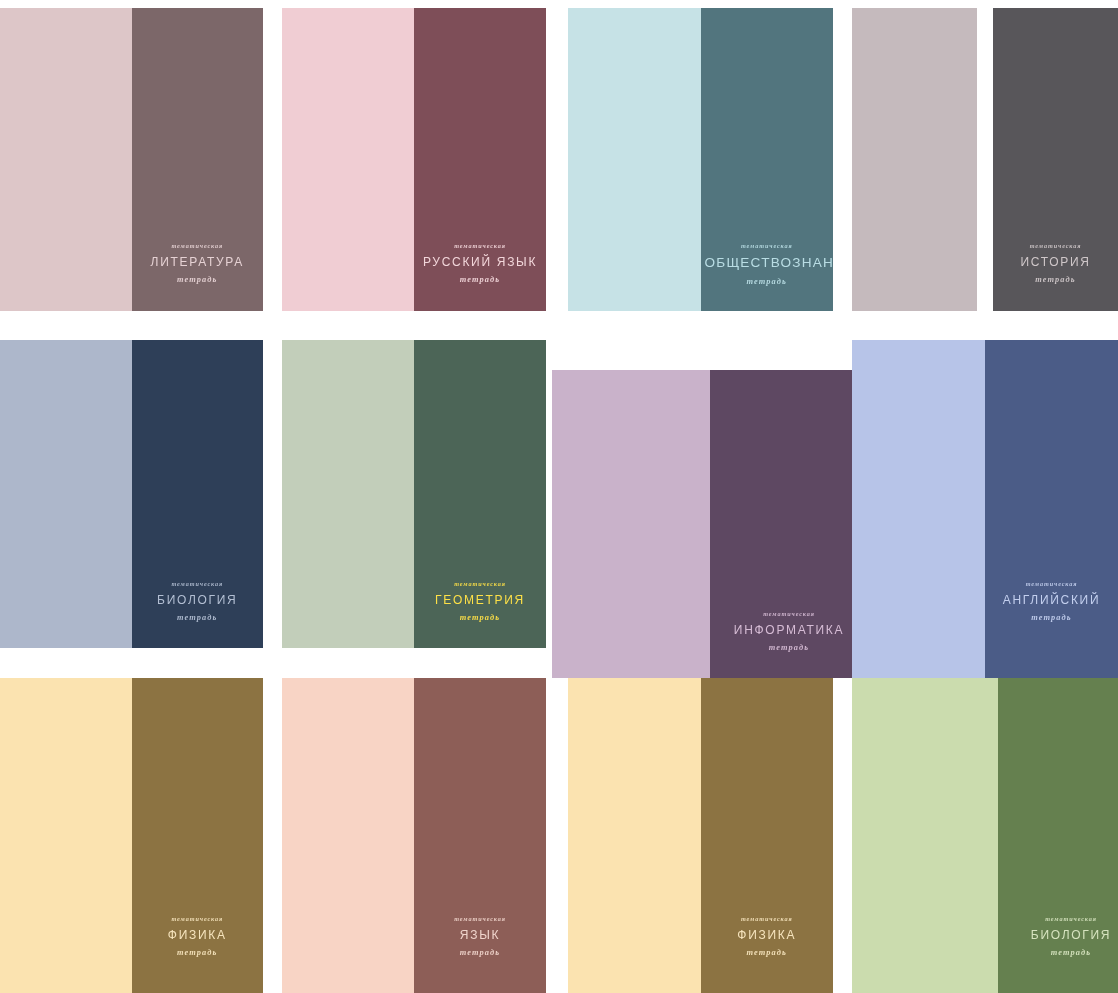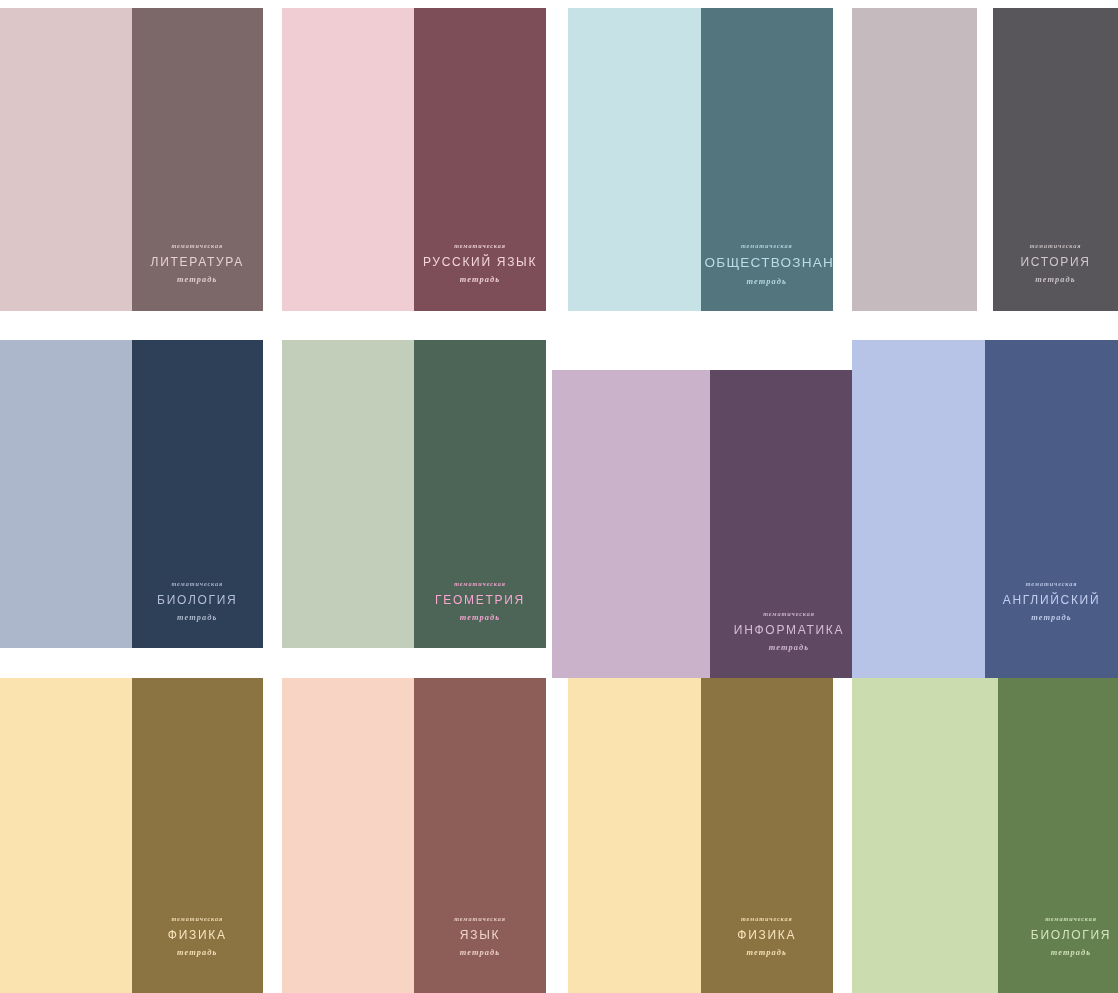--- a/index.html
+++ b/index.html
@@ -130,21 +130,21 @@
         <div class="label-block" style="top: 241px; color: rgb(179, 191, 211);">
           <div class="kicker">тематическая</div>
           <div class="subject">БИОЛОГИЯ</div>
           <div class="tetrad">тетрадь</div>
         </div>
       </div>
     </div>
     <div class="card" style="left: 282px; top: 340px; width: 264px; height: 308px;">
       <div class="card-left" style="background: rgb(194, 206, 186);"></div>
       <div class="card-right" style="background: rgb(76, 101, 87);">
-        <div class="label-block" style="top: 241px; color: #f9a8d4;">
+        <div class="label-block" style="top: 241px; color: #fde047;">
           <div class="kicker">тематическая</div>
           <div class="subject">ГЕОМЕТРИЯ</div>
           <div class="tetrad">тетрадь</div>
         </div>
       </div>
     </div>
     <div class="card" style="left: 552px; top: 340px; width: 316px; height: 308px; margin-top: 30px;">
       <div class="card-left" style="background: rgb(201, 178, 202);"></div>
       <div class="card-right" style="background: rgb(94, 72, 98);">
         <div class="label-block" style="top: 241px; color: rgb(214, 188, 213);">

